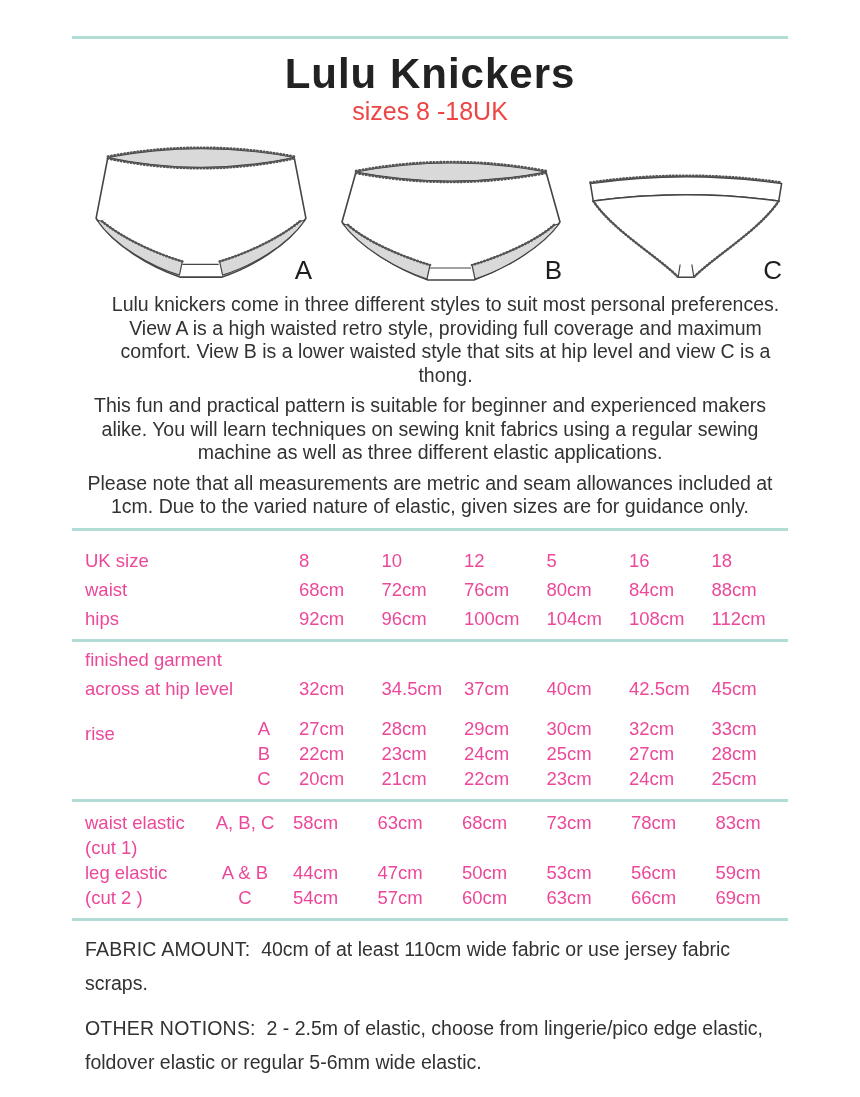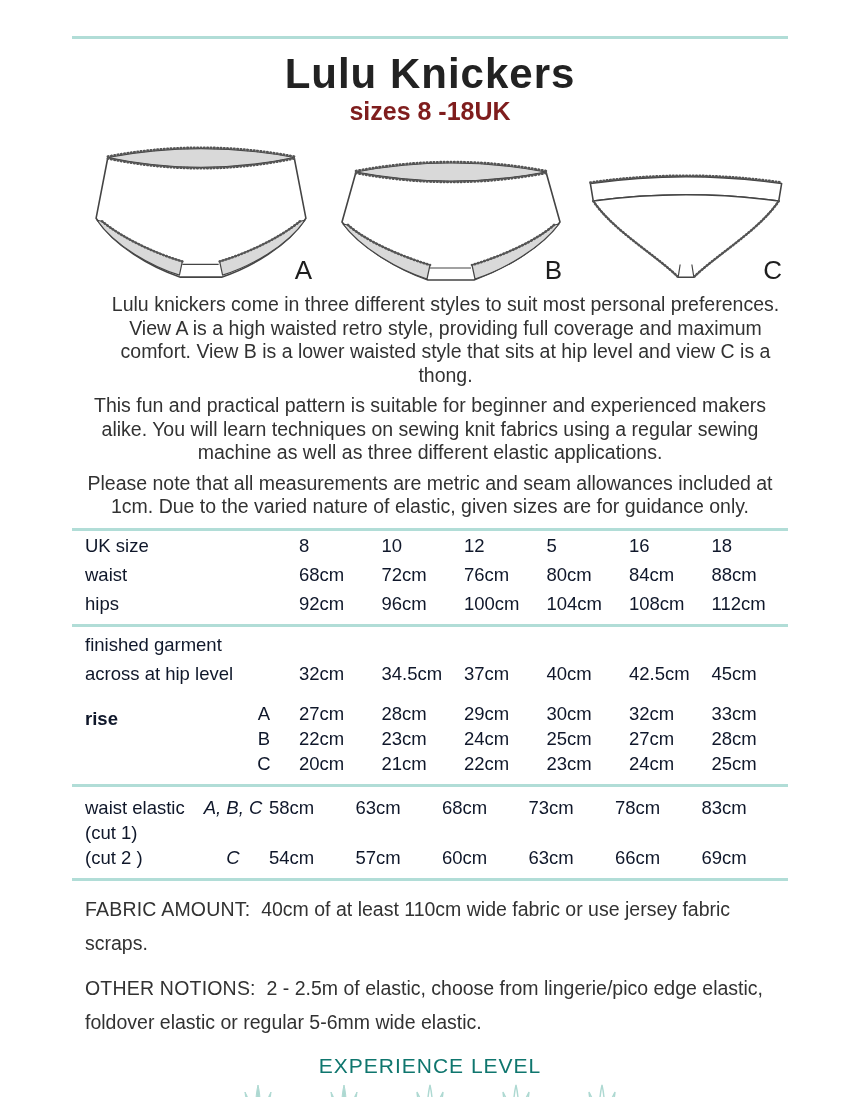--- a/index.html
+++ b/index.html
@@ -18,61 +18,61 @@
   }
   .page{width:860px;height:1097px;position:relative;}
   .content{width:716px;margin:0 auto;}
   .rule{height:3px;background:var(--teal);border:none;}
   .rule.top{margin-top:36px;}
 
   h1.title{
     text-align:center;font-size:42px;font-weight:700;
     letter-spacing:1px;margin-top:11px;line-height:1.12;color:#222;
   }
-  .subtitle{text-align:center;font-size:25px;font-weight:700;color:#7f1d1d;}
+  .subtitle{text-align:center;font-size:25px;font-weight:400;color:#ef4444;}
 
   .views-row{
     margin-top:6px;height:152px;
     display:flex;align-items:flex-end;justify-content:space-between;
     padding:0 4px;
   }
   figure.view{position:relative;}
   .view-label{
     position:absolute;font-size:26px;color:#1e1e1e;
     right:14px;bottom:-2px;font-weight:400;
   }
   figure.view svg{display:block;}
 
   p.intro{
     text-align:center;font-size:19.5px;line-height:23.5px;
     margin-top:7px;color:#323232;
   }
   p.intro:first-of-type{margin-top:9px;margin-left:31px;}
 
-  .size-table{margin-top:1px;font-size:18.5px;color:#0f172a;}
+  .size-table{margin-top:16px;font-size:18.5px;color:#ec4899;}
   .trow{
     display:grid;grid-template-columns:150px 58px repeat(6,1fr);
     padding:3.5px 0 3.5px 13px;align-items:baseline;
   }
   .trow .t-label{grid-column:1 / span 2;}
   .trow .t-val{padding-left:6px;}
   .rise-block{display:grid;grid-template-columns:150px 1fr;margin-top:13px;padding-left:13px;}
-  .rise-label{padding-top:6px;font-weight:bold;}
+  .rise-label{padding-top:6px;}
   .rise-rows .rrow{
     display:grid;grid-template-columns:58px repeat(6,1fr);
     padding:1.5px 0;align-items:baseline;
   }
   .rrow .t-view{text-align:center;}
   .rrow .t-val{padding-left:6px;}
 
   .erow{
     display:grid;grid-template-columns:112px 72px repeat(6,1fr);
-    padding:1.5px 0 1.5px 13px;align-items:baseline;font-size:18.5px;
-  }
-  .erow .t-view{text-align:center;font-style:italic;}
+    padding:1.5px 0 1.5px 13px;align-items:baseline;font-size:18.5px;gap:12px;
+  }
+  .erow .t-view{text-align:center;}
   .erow.first{padding-top:10px;}
   .elastic-wrap{padding-bottom:8px;}
 
   .notes{margin-top:8px;padding-left:13px;font-size:19.5px;color:#323232;}
   .note{margin-top:11px;line-height:34px;}
   .note .note-label{letter-spacing:0.2px;}
 
   .experience{
     text-align:center;margin-top:15px;
   }
@@ -247,20 +247,30 @@
           <span class="t-val">63cm</span>
           <span class="t-val">68cm</span>
           <span class="t-val">73cm</span>
           <span class="t-val">78cm</span>
           <span class="t-val">83cm</span>
         </div>
         <div class="erow">
           <span>(cut 1)</span>
         </div>
         <div class="erow">
+          <span>leg elastic</span>
+          <span class="t-view">A &amp; B</span>
+          <span class="t-val">44cm</span>
+          <span class="t-val">47cm</span>
+          <span class="t-val">50cm</span>
+          <span class="t-val">53cm</span>
+          <span class="t-val">56cm</span>
+          <span class="t-val">59cm</span>
+        </div>
+        <div class="erow">
           <span>(cut 2 )</span>
           <span class="t-view">C</span>
           <span class="t-val">54cm</span>
           <span class="t-val">57cm</span>
           <span class="t-val">60cm</span>
           <span class="t-val">63cm</span>
           <span class="t-val">66cm</span>
           <span class="t-val">69cm</span>
         </div>
       </div>

